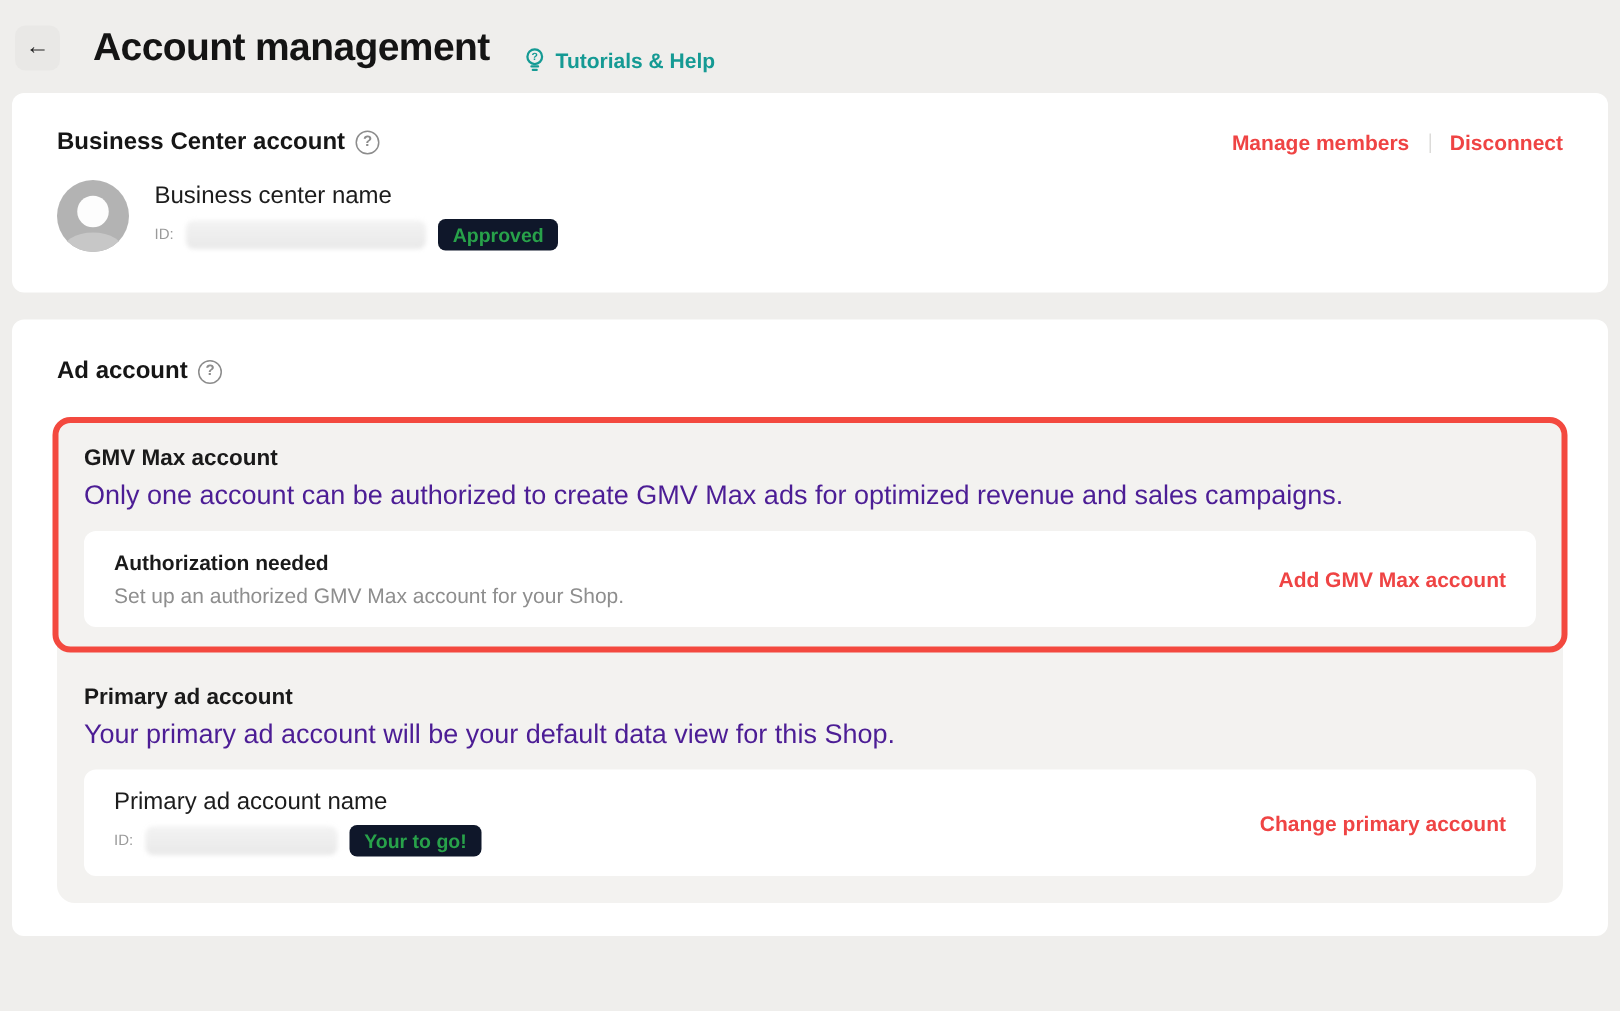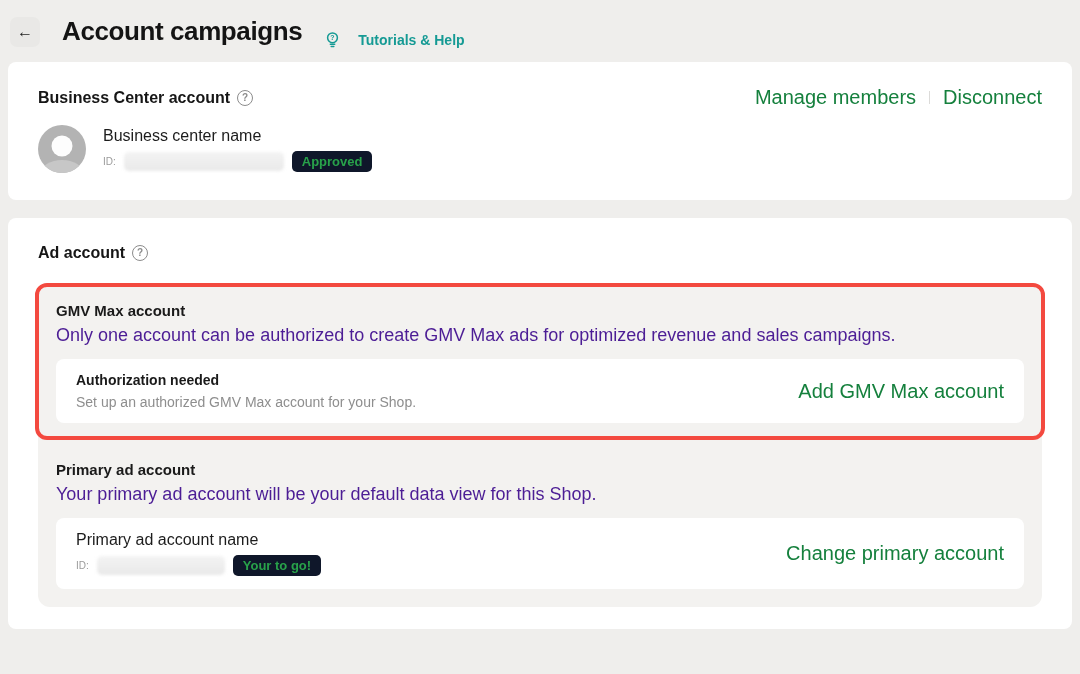--- a/index.html
+++ b/index.html
@@ -13,42 +13,42 @@
 
   
   .hdr { display:flex; align-items:center; padding:11px 14px 0 10px; height:52px; }
   .back-btn {
     width:30px; height:30px; border:none; border-radius:7px; background:#e9e8e6;
     display:flex; align-items:center; justify-content:center; cursor:pointer;
     font-size:16px; color:#1f1f1f; flex:0 0 auto;
   }
   .page-title { font-size:26px; font-weight:800; letter-spacing:-0.4px; margin-left:22px; color:#141414; }
   .help-link {
-    display:flex; align-items:center; gap:17px; margin-left:22px; margin-top:16px;
+    display:flex; align-items:center; gap:5px; margin-left:22px; margin-top:16px;
     color:#159a94; font-size:14px; font-weight:700; text-decoration:none; cursor:pointer;
   }
   .help-link svg { display:block; }
 
   
   .card {
     background:#ffffff; border-radius:8px; margin:18px 8px;
   }
   .card-bc { margin-top:10px; padding:24px 30px 27px 30px; }
   .card-ad { margin-top:16px; padding:26px 30px 22px 30px; }
 
   .sec-head-row { display:flex; align-items:center; justify-content:space-between; }
   .sec-head { display:flex; align-items:center; gap:7px; }
   .sec-title { font-size:16px; font-weight:700; color:#161616; }
   .qmark {
     width:16px; height:16px; border:1.3px solid #8c8c8c; border-radius:50%;
     display:inline-flex; align-items:center; justify-content:center;
     font-size:10px; font-weight:700; color:#8c8c8c; cursor:pointer; line-height:1;
   }
   .link-row { display:flex; align-items:center; }
-  .teal-link { color:#15803d; font-size:20px; font-weight:400; text-decoration:none; cursor:pointer; white-space:nowrap; }
+  .teal-link { color:#ef4444; font-size:14px; font-weight:700; text-decoration:none; cursor:pointer; white-space:nowrap; }
   .link-divider { width:1px; height:13px; background:#dcdbd9; margin:0 13px; }
 
   
   .bc-row { display:flex; align-items:center; margin-top:16px; }
   .avatar { width:48px; height:48px; border-radius:50%; background:#b3b3b3; position:relative; overflow:hidden; flex:0 0 auto; }
   .avatar .av-head { position:absolute; left:50%; top:44%; transform:translate(-50%,-50%); width:21px; height:21px; border-radius:50%; background:#fdfdfd; }
   .avatar .av-body { position:absolute; left:50%; transform:translateX(-50%); bottom:-13px; width:42px; height:26px; border-radius:50%; background:#c7c7c7; }
   .bc-info { margin-left:17px; }
   .acct-name { font-size:16px; font-weight:500; color:#1c1c1c; position:relative; display:inline-block; }
   .smudge { position:absolute; left:-6px; top:-3px; right:30%; bottom:40%; background:#ececec; filter:blur(5px); opacity:.55; border-radius:6px; z-index:-1; }
@@ -84,21 +84,21 @@
 </style>
 </head>
 <body>
 
 <div class="page">
 
   <div class="hdr">
     <button class="back-btn">
       <span>←</span>
     </button>
-    <div class="page-title">Account campaigns</div>
+    <div class="page-title">Account management</div>
     <a class="help-link">
       <svg width="17" height="17" viewBox="0 0 17 17">
         <circle cx="8.5" cy="6.8" r="4.9" fill="none" stroke="currentColor" stroke-width="1.5"></circle>
         <path d="M6.3 13.3h4.4" stroke="currentColor" stroke-width="1.5" stroke-linecap="round"></path>
         <path d="M7.2 15.6h2.6" stroke="currentColor" stroke-width="1.5" stroke-linecap="round"></path>
         <text x="8.5" y="9.3" text-anchor="middle" font-size="7" font-weight="bold" fill="currentColor">?</text>
       </svg>
       <span>Tutorials &amp; Help</span>
     </a>
   </div>

